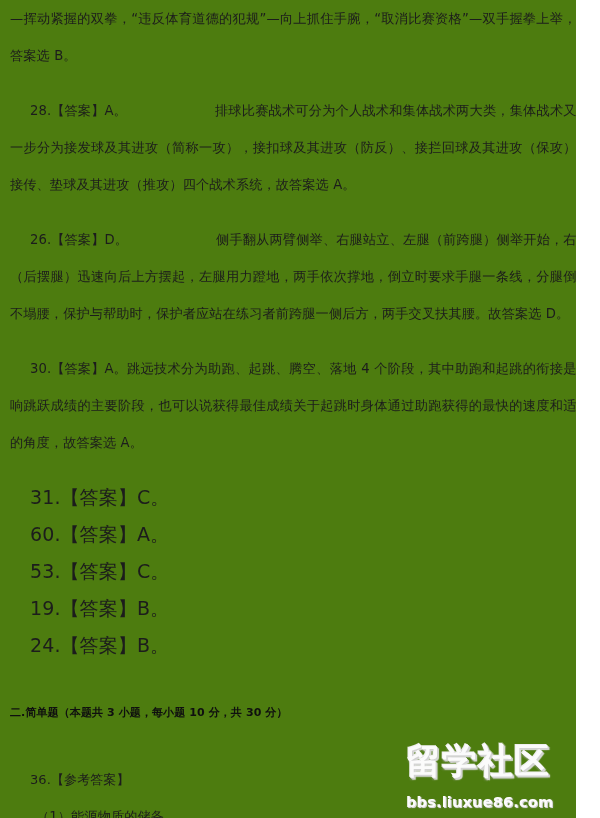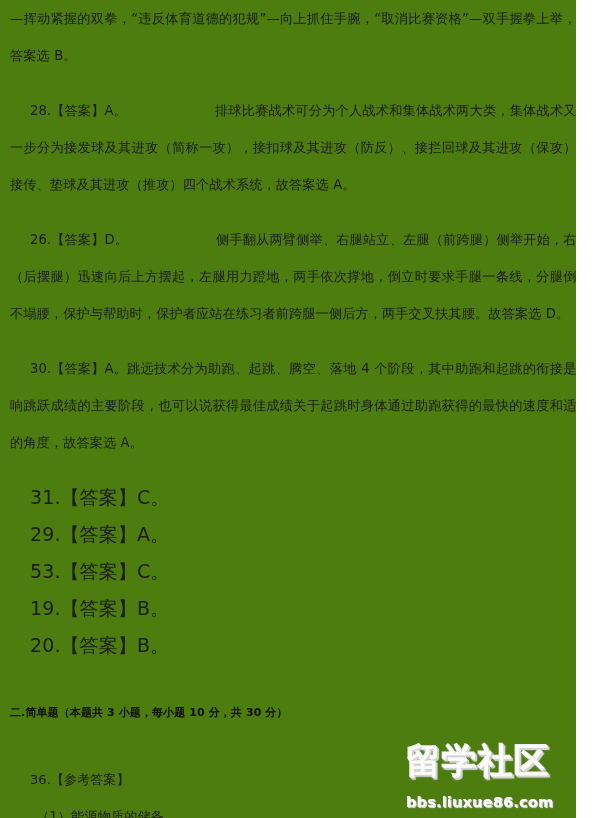--- a/index.html
+++ b/index.html
@@ -150,24 +150,24 @@
 
     <p class="para"><span class="lead">26.【答案】D。</span><span class="gap"></span><span>侧手翻从两臂侧举、右腿站立、左腿（前跨腿）侧举开始，右腿（后摆腿）迅速向后上方摆起，左腿用力蹬地，两手依次撑地，倒立时要求手腿一条线，分腿倒立不塌腰，保护与帮助时，保护者应站在练习者前跨腿一侧后方，两手交叉扶其腰。故答案选 D。</span></p>
 
     <div class="spacer-sm"></div>
 
     <p class="para"><span class="lead">30.【答案】A。</span><span>跳远技术分为助跑、起跳、腾空、落地 4 个阶段，其中助跑和起跳的衔接是影响跳跃成绩的主要阶段，也可以说获得最佳成绩关于起跳时身体通过助跑获得的最快的速度和适宜的角度，故答案选 A。</span></p>
 
     <div class="spacer-sm"></div>
 
     <div class="answer-row">31.【答案】C。</div>
-    <div class="answer-row">29.【答案】A。</div>
+    <div class="answer-row">60.【答案】A。</div>
     <div class="answer-row">53.【答案】C。</div>
     <div class="answer-row">19.【答案】B。</div>
-    <div class="answer-row">20.【答案】B。</div>
+    <div class="answer-row">24.【答案】B。</div>
 
     <div class="spacer-md"></div>
 
     <div class="section-heading">二.简单题（本题共 3 小题，每小题 10 分，共 30 分）</div>
 
     <div class="spacer-md"></div>
 
     <div class="ref-answer">36.【参考答案】</div>
 
     <div class="sub-item">（1）能源物质的储备</div>

